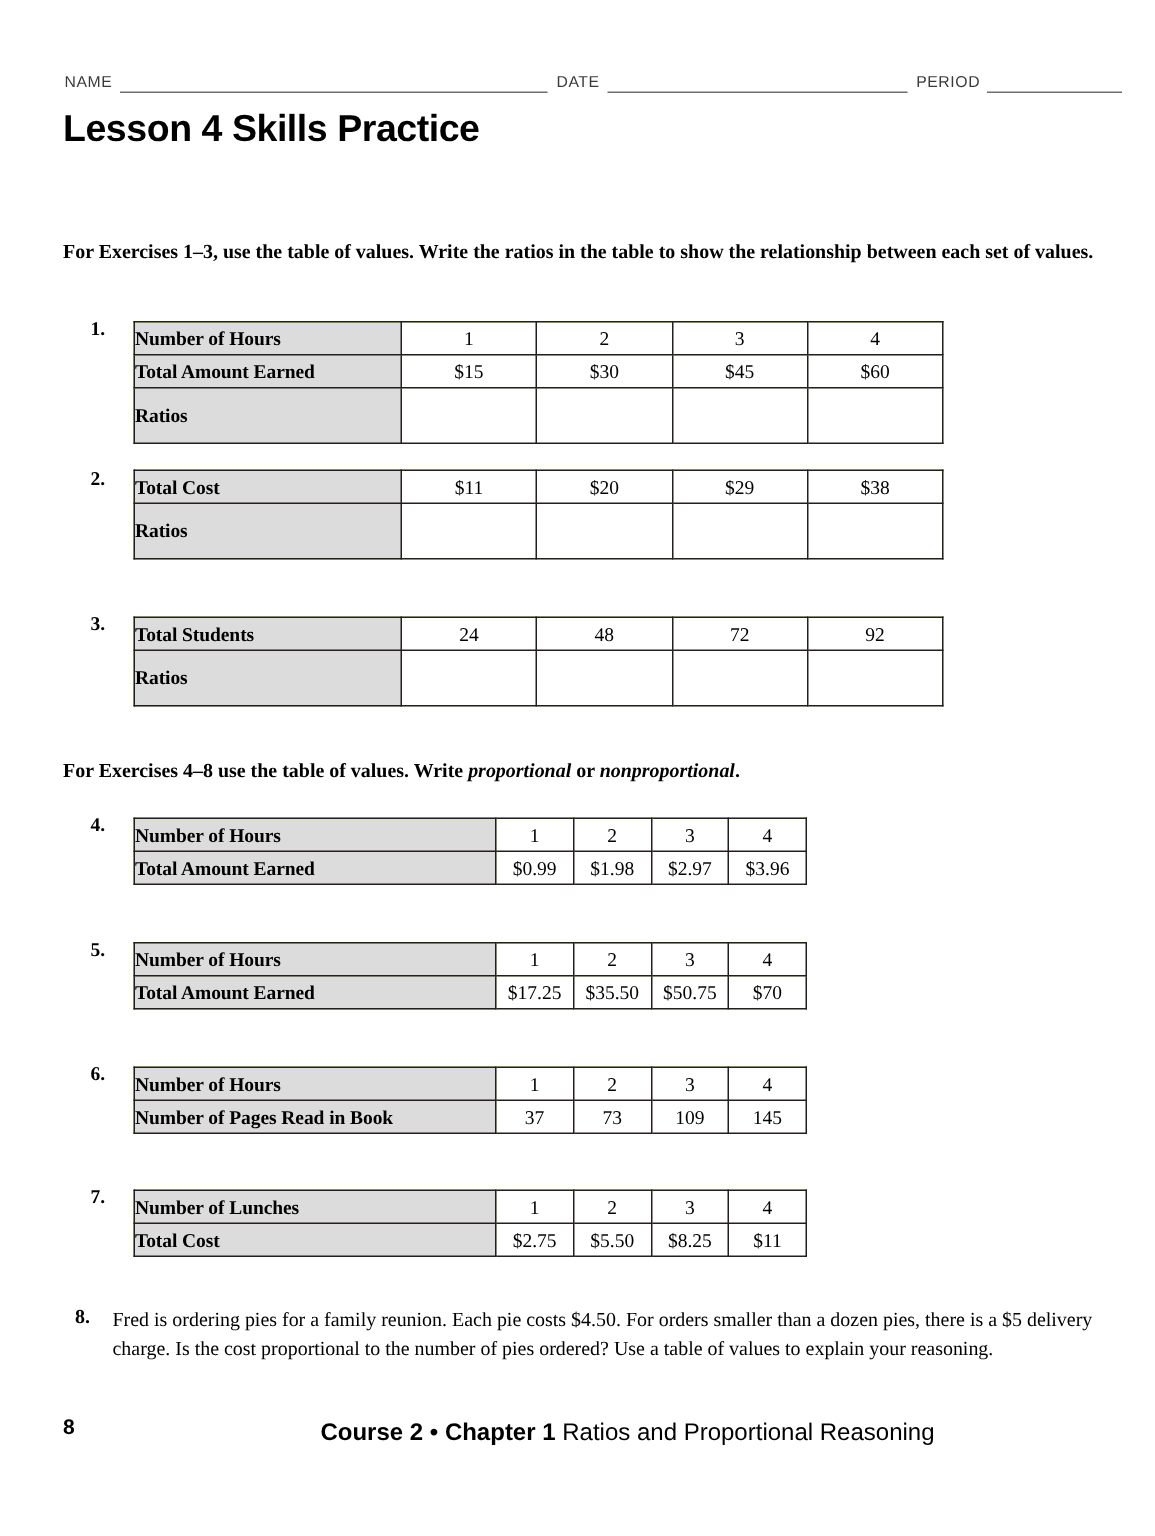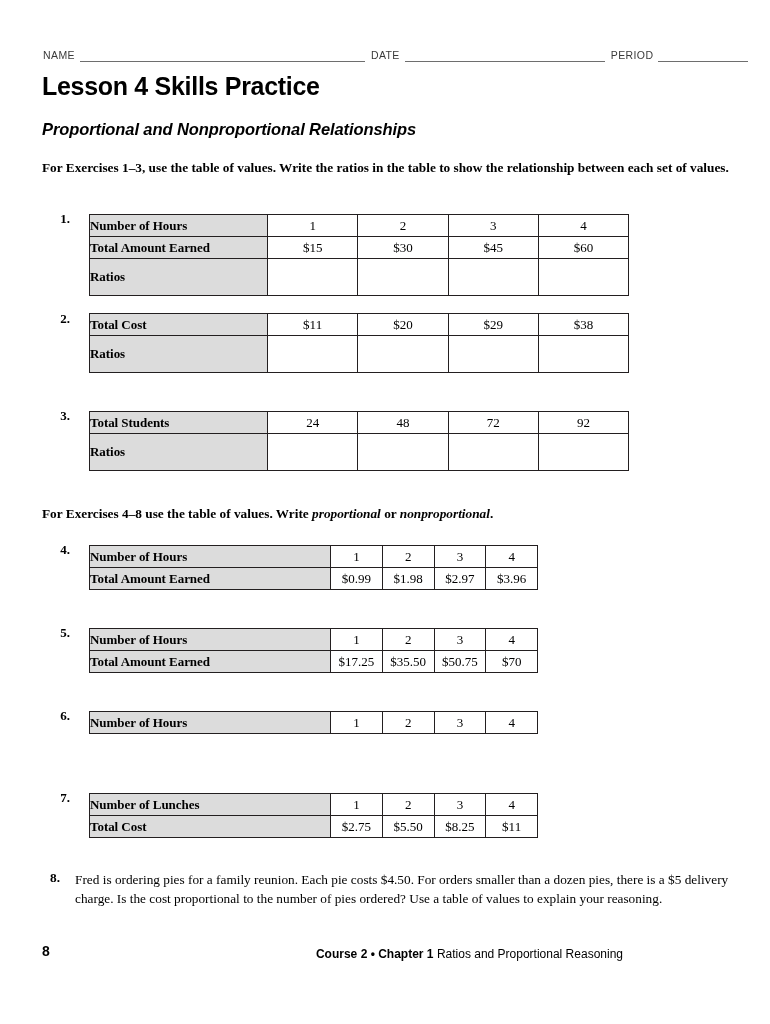--- a/index.html
+++ b/index.html
@@ -171,42 +171,41 @@
     font-family: "Liberation Sans", sans-serif;
     font-weight: bold;
     font-size: 14px;
     color: #000;
   }
   .footer {
     position: absolute;
     right: 42px;
     top: 947px;
     font-family: "Liberation Sans", sans-serif;
-    font-size: 12px;
+    font-size: 16px;
     color: #000;
     white-space: nowrap;
   }
   .footer .b { font-weight: bold; }
 </style>
 </head>
 <body>
 
 <div class="page">
 
   <div class="namebar">
     <span class="lbl">NAME</span>
     <span class="rule rule-name"></span>
     <span class="lbl">DATE</span>
     <span class="rule rule-date"></span>
     <span class="lbl">PERIOD</span>
     <span class="rule rule-period"></span>
   </div>
 
   <div class="title">Lesson 4 Skills Practice</div>
-  <div class="subtitle">Proportional and Nonproportional Relationships</div>
 
   <div class="instr" id="instr1">For Exercises 1–3, use the table of values. Write the ratios in the table to show the relationship between each set of values.</div>
 
   <div class="instr" id="instr2"><span>For Exercises 4–8 use the table of values. Write </span><span class="ital">proportional</span><span> or </span><span class="ital">nonproportional</span><span>.</span></div>
 
   <div class="exnum" style="left:48px; top:211px;">1.</div>
   <table class="wtable tA" style="top:214px;">
     <colgroup>
         <col class="c0">
         <col class="cx">
@@ -357,20 +356,27 @@
         <col class="cx">
       </colgroup>
     <tbody>
       <tr>
         <td class="lbl">Number of Hours</td>
         <td class="val">1</td>
         <td class="val">2</td>
         <td class="val">3</td>
         <td class="val">4</td>
       </tr>
+      <tr>
+        <td class="lbl">Number of Pages Read in Book</td>
+        <td class="val">37</td>
+        <td class="val">73</td>
+        <td class="val">109</td>
+        <td class="val">145</td>
+      </tr>
     </tbody>
   </table>
 
   <div class="exnum" style="left:48px; top:790px;">7.</div>
   <table class="wtable tB" style="top:793px;">
     <colgroup>
         <col class="c0">
         <col class="cx">
         <col class="cx">
         <col class="cx">

